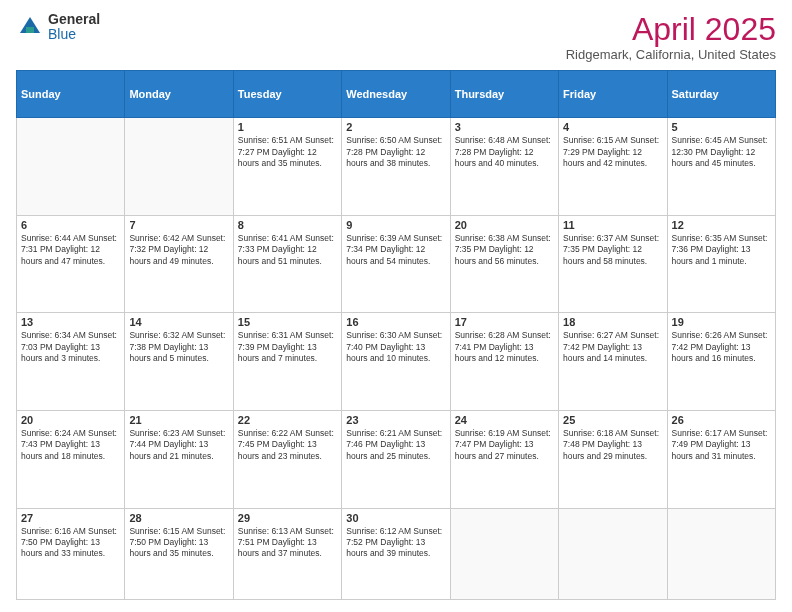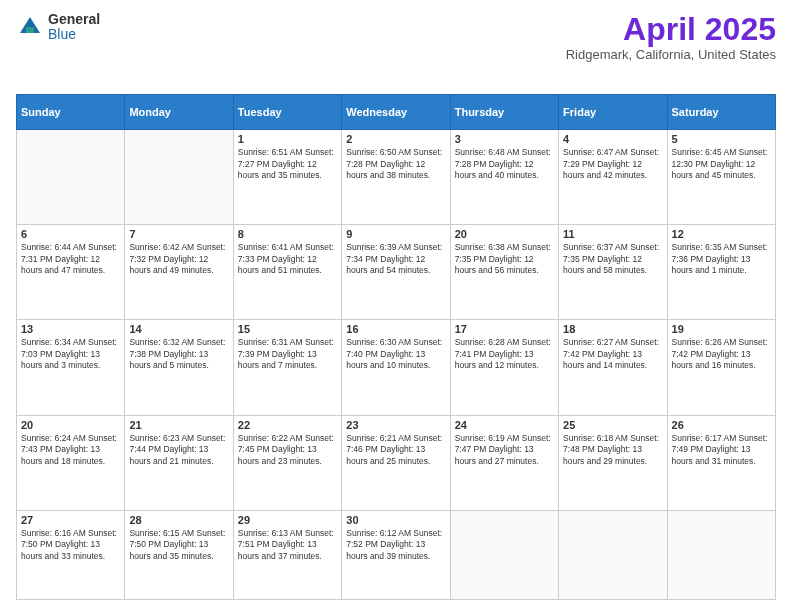--- a/index.html
+++ b/index.html
@@ -9,21 +9,20 @@
       font-family: Arial, sans-serif;
       background: #fff;
       overflow: hidden;
     }
     .page {
       width: 792px;
       height: 612px;
       padding: 12px 16px;
       display: flex;
       flex-direction: column;
-      gap: 24px;
     }
     .header {
       display: flex;
       justify-content: space-between;
       align-items: flex-start;
       margin-bottom: 8px;
     }
     .logo {
       display: flex;
       align-items: center;
@@ -46,41 +45,41 @@
     }
     .logo-icon {
       width: 28px;
       height: 28px;
     }
     .title-block {
       text-align: right;
     }
     .main-title {
       font-size: 32px;
-      font-weight: bold;
-      color: #6d28d9;
+      font-weight: normal;
+      color: #be185d;
       line-height: 1.1;
     }
     .subtitle {
       font-size: 13px;
       color: #555;
     }
     .calendar {
       flex: 1;
       border: 1px solid #ccc;
       border-collapse: collapse;
       width: 100%;
       table-layout: fixed;
     }
     .calendar th {
       background: #2a7dc9;
       color: #fff;
       font-size: 11px;
       font-weight: bold;
-      padding: 11px 4px;
+      padding: 17px 4px;
       text-align: left;
       border: 1px solid #1e6ab0;
     }
     .calendar td {
       vertical-align: top;
       border: 1px solid #ccc;
       padding: 3px 4px;
       font-size: 9px;
       color: #333;
       height: 80px;
@@ -158,21 +157,21 @@
           </td>
           <td>
             <div class="day-num">3</div>
             <div class="day-info">Sunrise: 6:48 AM
 Sunset: 7:28 PM
 Daylight: 12 hours
 and 40 minutes.</div>
           </td>
           <td>
             <div class="day-num">4</div>
-            <div class="day-info">Sunrise: 6:47 AM
+            <div class="day-info">Sunrise: 6:15 AM
 Sunset: 7:29 PM
 Daylight: 12 hours
 and 42 minutes.</div>
           </td>
           <td>
             <div class="day-num">5</div>
             <div class="day-info">Sunrise: 6:45 AM
 Sunset: 12:30 PM
 Daylight: 12 hours
 and 45 minutes.</div>

